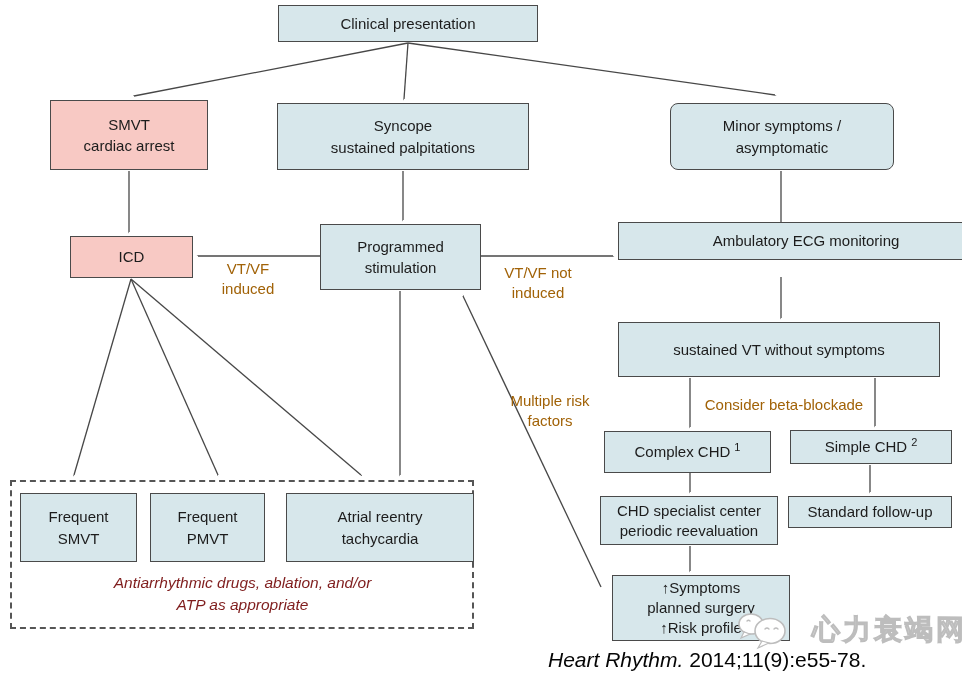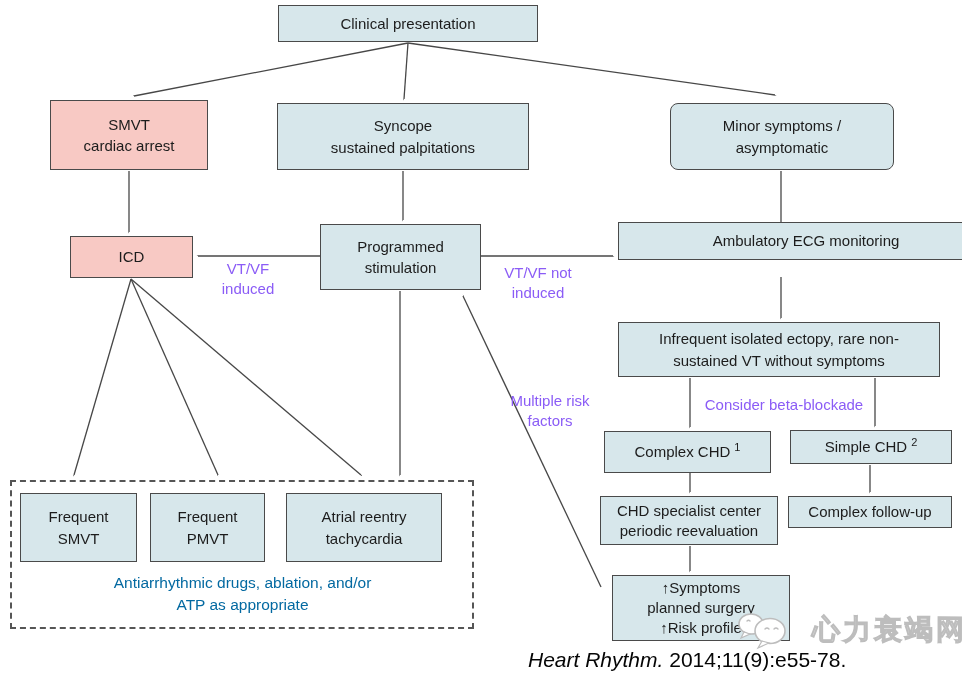--- a/index.html
+++ b/index.html
@@ -9,32 +9,32 @@
   }
   svg.edges{position:absolute;left:0;top:0;width:962px;height:682px;pointer-events:none;}
   .node{
     position:absolute;display:flex;flex-direction:column;justify-content:center;align-items:center;
     text-align:center;border:1.5px solid #4a4a4a;box-sizing:border-box;
     font-size:15px;line-height:1.42;color:#1c1c1c;
   }
   .node.blue{background:#d7e7eb;}
   .node.pink{background:#f8c9c4;}
   .edge-label{
-    position:absolute;text-align:center;font-size:15px;line-height:1.35;color:#8b5cf6;
+    position:absolute;text-align:center;font-size:15px;line-height:1.35;color:#a16207;
   }
   .dashed-group{
     position:absolute;left:10px;top:480px;width:464px;height:149px;
     border:2px dashed #555;box-sizing:border-box;
   }
   .free-text{
-    position:absolute;text-align:center;font-size:15.5px;line-height:1.45;color:#0369a1;
+    position:absolute;text-align:center;font-size:15.5px;line-height:1.45;color:#7f1d1d;font-style:italic;
   }
   sup.fnote{font-size:11px;margin-left:4px;line-height:0;}
   .citation{
-    position:absolute;left:528px;top:648px;font-size:21px;color:#050505;white-space:nowrap;
+    position:absolute;left:548px;top:648px;font-size:21px;color:#050505;white-space:nowrap;
   }
   .citation .journal{font-style:italic;}
   .watermark{
     position:absolute;left:736px;top:608px;display:flex;align-items:center;gap:20px;
   }
   .watermark .wm-text{
     font-size:28px;letter-spacing:3px;color:#e3e3e3;
     -webkit-text-stroke:1px #bdbdbd;font-weight:bold;white-space:nowrap;
   }
 </style>
@@ -98,60 +98,59 @@
   <div class="node blue" style="left:320px;top:224px;width:161px;height:66px;">
     <span>Programmed</span>
     <span>stimulation</span>
   </div>
 
   <div class="node blue" style="left:618px;top:222px;width:376px;height:38px;text-align:center;">
     <span>Ambulatory ECG monitoring</span>
   </div>
 
   <div class="node blue" style="left:618px;top:322px;width:322px;height:55px;">
-    <span>Infrequent isolated ectopy, rare non-</span>
     <span>sustained VT without symptoms</span>
   </div>
 
   <div class="node blue" style="left:604px;top:431px;width:167px;height:42px;">
     <span><span>Complex CHD</span><sup class="fnote">1</sup></span>
   </div>
 
   <div class="node blue" style="left:790px;top:430px;width:162px;height:34px;">
     <span><span>Simple CHD</span><sup class="fnote">2</sup></span>
   </div>
 
   <div class="node blue" style="left:600px;top:496px;width:178px;height:49px;line-height:1.3;">
     <span>CHD specialist center</span>
     <span>periodic reevaluation</span>
   </div>
 
   <div class="node blue" style="left:788px;top:496px;width:164px;height:32px;">
-    <span>Complex follow-up</span>
+    <span>Standard follow-up</span>
   </div>
 
   <div class="node blue" style="left:600px;top:575px;width:178px;height:66px;line-height:1.35;margin-left:12px;">
     <span>↑Symptoms</span>
     <span>planned surgery</span>
     <span>↑Risk profile</span>
   </div>
 
   <div class="dashed-group"></div>
 
   <div class="node blue" style="left:20px;top:493px;width:117px;height:69px;">
     <span>Frequent</span>
     <span>SMVT</span>
   </div>
 
   <div class="node blue" style="left:150px;top:493px;width:115px;height:69px;">
     <span>Frequent</span>
     <span>PMVT</span>
   </div>
 
-  <div class="node blue" style="left:286px;top:493px;width:156px;height:69px;">
+  <div class="node blue" style="left:286px;top:493px;width:188px;height:69px;">
     <span>Atrial reentry</span>
     <span>tachycardia</span>
   </div>
 
   <div class="free-text" style="left:30px;top:572px;width:425px;">
     <div>Antiarrhythmic drugs, ablation, and/or</div>
     <div>ATP as appropriate</div>
   </div>
 
   <div class="edge-label" style="left:198px;top:259px;width:100px;">

